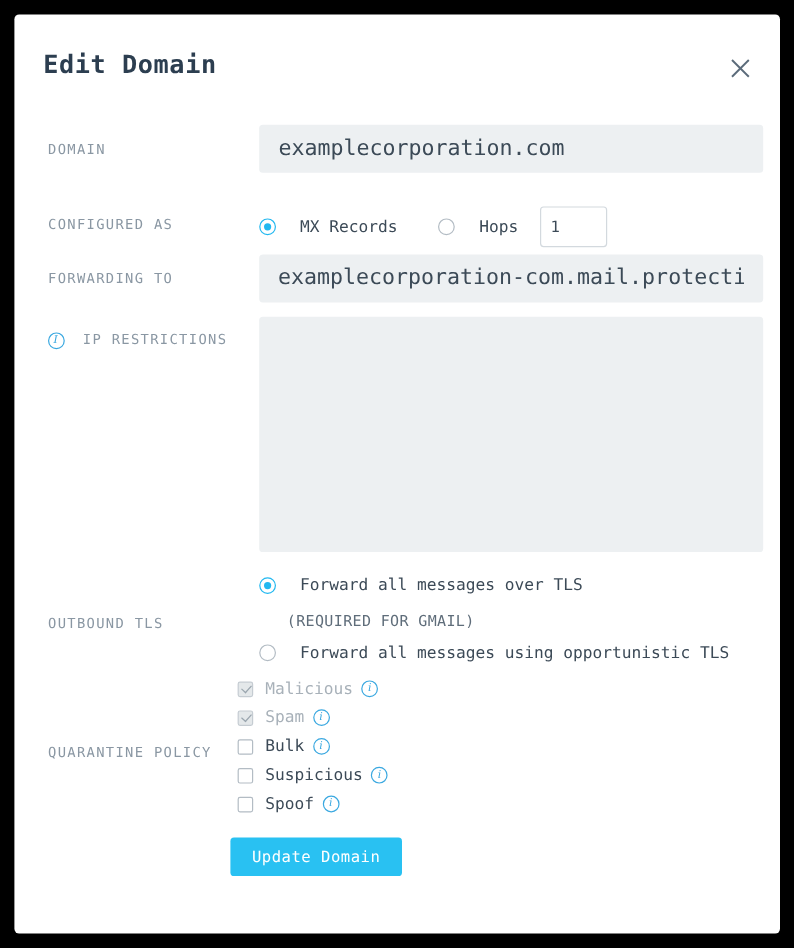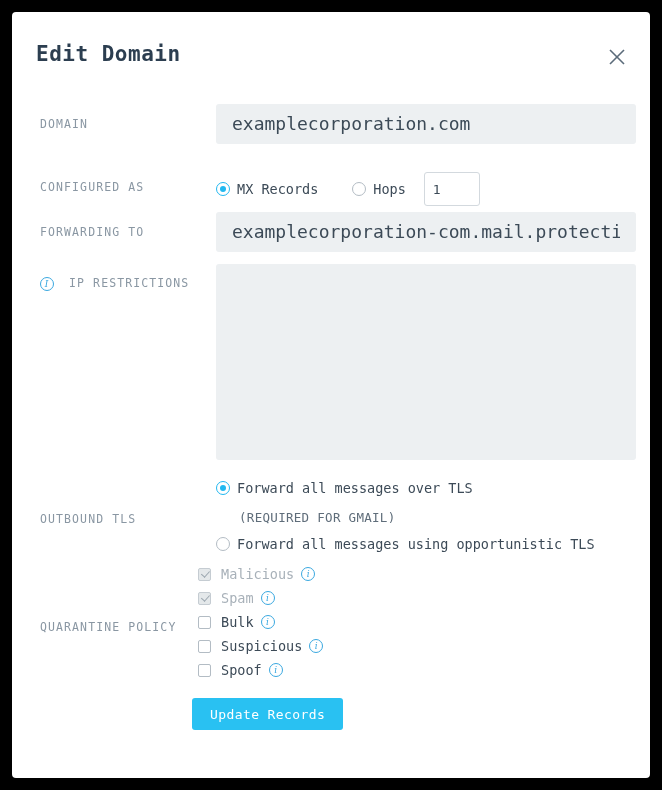--- a/index.html
+++ b/index.html
@@ -107,21 +107,21 @@
     left: 3px;
     top: 3px;
     width: 6px;
     height: 6px;
     border-radius: 50%;
     background: #22b8f0;
   }
   .radio-label {
     font-size: 13.5px;
     color: #3c4a57;
-    margin-left: 7px;
+    margin-left: 20px;
     white-space: nowrap;
   }
   .sub-note {
     font-size: 12.5px;
     color: #5f6d7a;
     letter-spacing: 0.3px;
   }
   .hops-input {
     width: 56px;
     height: 34px;
@@ -294,15 +294,15 @@
 
       <div class="cb-line">
         <span class="check"></span>
         <span class="cb-label">Spoof</span>
         <span class="info-icon">i</span>
       </div>
 
     </div>
   </div>
 
-  <button class="submit-btn">Update Records</button>
+  <button class="submit-btn">Update Domain</button>
 
 </div>
 
 </body></html>

